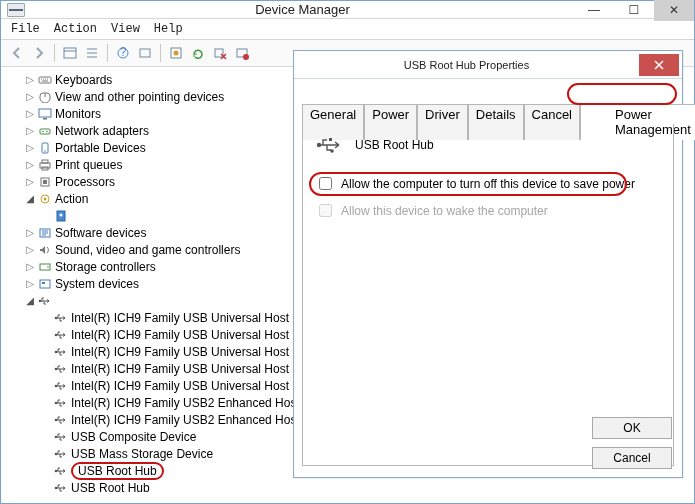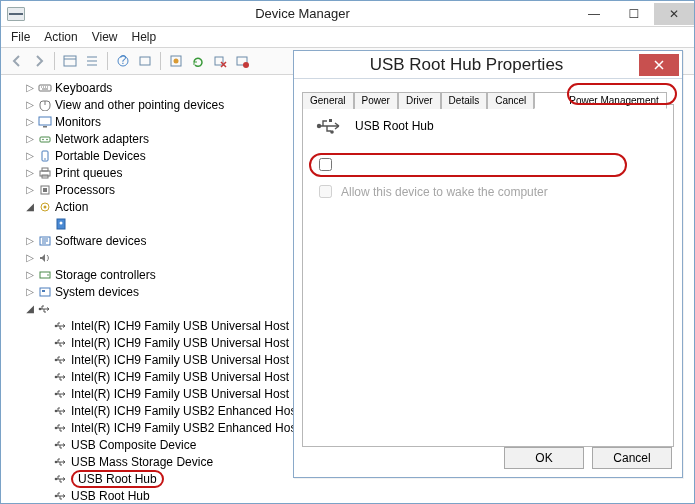--- a/index.html
+++ b/index.html
@@ -3,32 +3,32 @@
 <meta charset="utf-8">
 <style>
   * { box-sizing: border-box; font-family: "Segoe UI", Tahoma, sans-serif; font-size: 12px; }
   body { margin: 0; background: #fff; width: 695px; height: 504px; overflow: hidden; position: relative; }
   
   .win {
     position: absolute; top: 0; left: 0; width: 695px; height: 504px;
     border: 1px solid #7aa2c7; background: #fff;
   }
   .titlebar {
-    height: 26px; display: flex; align-items: center; background: #fff;
+    height: 18px; display: flex; align-items: center; background: #fff;
     border-bottom: 1px solid #d6d6d6;
   }
   .titlebar .sysicon { width: 18px; height: 14px; margin: 0 6px; background:#e8ecef; border:1px solid #9aa; border-radius:1px; position:relative; }
   .titlebar .sysicon::after{content:"";position:absolute;left:1px;top:5px;width:14px;height:2px;background:#567;}
   .titlebar .title { flex: 1; text-align: center; color: #222; font-size: 13px; }
   .titlebar .winbtns { display: flex; }
   .titlebar .wbtn { width: 40px; height: 22px; display:flex; align-items:center; justify-content:center; color:#333; }
   .titlebar .wbtn:last-child { background:#d0d0d0; }
   
   .menubar { display: flex; gap: 14px; padding: 3px 10px; border-bottom: 1px solid #d6d6d6; color:#222; }
-  .menubar span { cursor: default; }
+  .menubar span { cursor: default; font-family: Liberation Mono, monospace; }
   
   .toolbar { display:flex; align-items:center; gap:2px; padding: 3px 6px; border-bottom:1px solid #d6d6d6; background:#fafafa;}
   .tbtn { width:20px; height:20px; display:flex; align-items:center; justify-content:center; border:1px solid transparent; border-radius:2px;}
   .tbtn svg { width:14px; height:14px; }
   .tsep { width:1px; height:18px; background:#c9c9c9; margin:0 3px; }
   
   .tree { padding: 4px 2px 2px 6px; height: 430px; overflow:auto; color:#000; }
   .node { display:flex; align-items:center; height:17px; white-space:nowrap; }
   .tw, .tw-e, .tw-c { width:14px; display:inline-flex; justify-content:center; color:#777; font-size:10px; }
   .ic { width:16px; height:14px; margin-right:2px; display:inline-flex; align-items:center; justify-content:center; }
@@ -36,36 +36,36 @@
   .lbl {}
   .ind1 { padding-left: 16px; }
   .ind2 { padding-left: 32px; }
   .redring { border:2px solid #c41313; border-radius:10px; padding:0 5px; }
   
   .dlg {
     position:absolute; left:293px; top:50px; width:390px; height:428px;
     border:1px solid #8aa9c9; background:#fff; box-shadow: 1px 1px 0 rgba(0,0,0,0.05);
   }
   .dlg .dtitlebar { height:28px; background:#fff; display:flex; align-items:center; border-bottom:1px solid #cfd8e2;}
-  .dlg .dtitle { flex:1; text-align:center; font-size:17px; color:#222; }
+  .dlg .dtitle { flex:1; text-align:center; font-size:11px; color:#222; }
   .dlg .dclose { width:40px; height:22px; margin-right:3px; background:#c8504f; display:flex; align-items:center; justify-content:center;}
   .dlg .dclose svg { stroke:#fff; }
   .dlg .tabs { margin:8px 8px 0 8px; display:flex; border-bottom:1px solid #b7b7b7; }
-  .dlg .tab { border:1px solid #b7b7b7; border-bottom:none; padding:2px 7px; background:#f4f4f4; margin-right:0px; position:relative; top:5px; font-size:10px;}
+  .dlg .tab { border:1px solid #b7b7b7; border-bottom:none; padding:2px 7px; background:#f4f4f4; margin-right:0px; position:relative; top:17px; font-size:13px;}
   .dlg .tab.active { background:#fff; border-bottom:1px solid #fff;padding-left:34px; }
   .tabring { position:absolute; right:5px; top:32px; width:110px; height:22px; border:2px solid #c41313; border-radius:11px; pointer-events:none;}
   .dlg .panel { margin:0 8px 8px 8px; border:1px solid #b7b7b7; border-top:none; height:342px; padding:10px 12px; position:relative;}
   .dlg .devrow { display:flex; align-items:center; gap:10px; margin-bottom:18px;}
   .usbglyph { width:30px; height:22px; position:relative; }
   .usbglyph svg { width:30px; height:22px; }
   .chkline { display:flex; align-items:center; gap:6px; font-size:12px; margin:2px 0; }
   .chkline input { width:13px; height:13px; }
   .chkline.disabled { color:#a6a6a6;margin-top:8px; }
   .chkring { position:absolute; left:6px; top:48px; width:318px; height:24px; border:2px solid #c41313; border-radius:12px; pointer-events:none;}
-  .dlg .btnrow { position:absolute; right:10px; bottom:8px; display:flex; gap:8px;}
+  .dlg .btnrow { position:absolute; right:10px; bottom:8px; display:flex; gap:8px;flex-direction:column;}
   .dlg .btn { width:80px; height:22px; border:1px solid #a8a8a8; background:#f1f1f1; display:flex; align-items:center; justify-content:center; font-size:12px;}
 </style>
 </head>
 <body>
 
 <div class="win">
   <div class="titlebar">
     <div class="sysicon"></div>
     <div class="title">Device Manager</div>
     <div class="winbtns">
@@ -253,20 +253,21 @@
         <span class="lbl">Software devices</span>
       </div>
       <div class="node ind1">
         <span class="tw-c">▷</span>
         <span class="ic">
           <svg viewBox="0 0 14 12">
             <path d="M2 5v2h2l3 3V2L4 5z" fill="#777"></path>
             <path d="M9 3a4 4 0 0 1 0 6" fill="none" stroke="#777"></path>
           </svg>
         </span>
+        <span class="lbl">Sound, video and game controllers</span>
       </div>
       <div class="node ind1">
         <span class="tw-c">▷</span>
         <span class="ic">
           <svg viewBox="0 0 14 12">
             <rect x="2" y="3" width="10" height="6" fill="none" stroke="#4a8a4a"></rect>
             <circle cx="10" cy="6" r="0.8" fill="#4a8a4a"></circle>
           </svg>
         </span>
         <span class="lbl">Storage controllers</span>
@@ -428,20 +429,21 @@
             <path d="M3 11 H24 M24 11 l-4 -3 M24 11 l-4 3 M8 11 v-5 h4 M12 11 v5 h4" fill="none" stroke="#555" stroke-width="1.4"></path>
             <circle cx="4" cy="11" r="2.2" fill="#555"></circle>
             <rect x="14" y="4" width="3" height="3" fill="#555"></rect>
             <circle cx="17" cy="17" r="1.8" fill="#555"></circle>
           </svg>
       </div>
       <div>USB Root Hub</div>
     </div>
     <label class="chkline">
       <input type="checkbox" style="">
+      <span>Allow the computer to turn off this device to save power</span>
     </label>
     <label class="chkline disabled">
       <input type="checkbox" disabled="" style="">
       <span>Allow this device to wake the computer</span>
     </label>
     <div class="chkring"></div>
   </div>
   <div class="btnrow">
     <div class="btn">OK</div>
     <div class="btn">Cancel</div>

